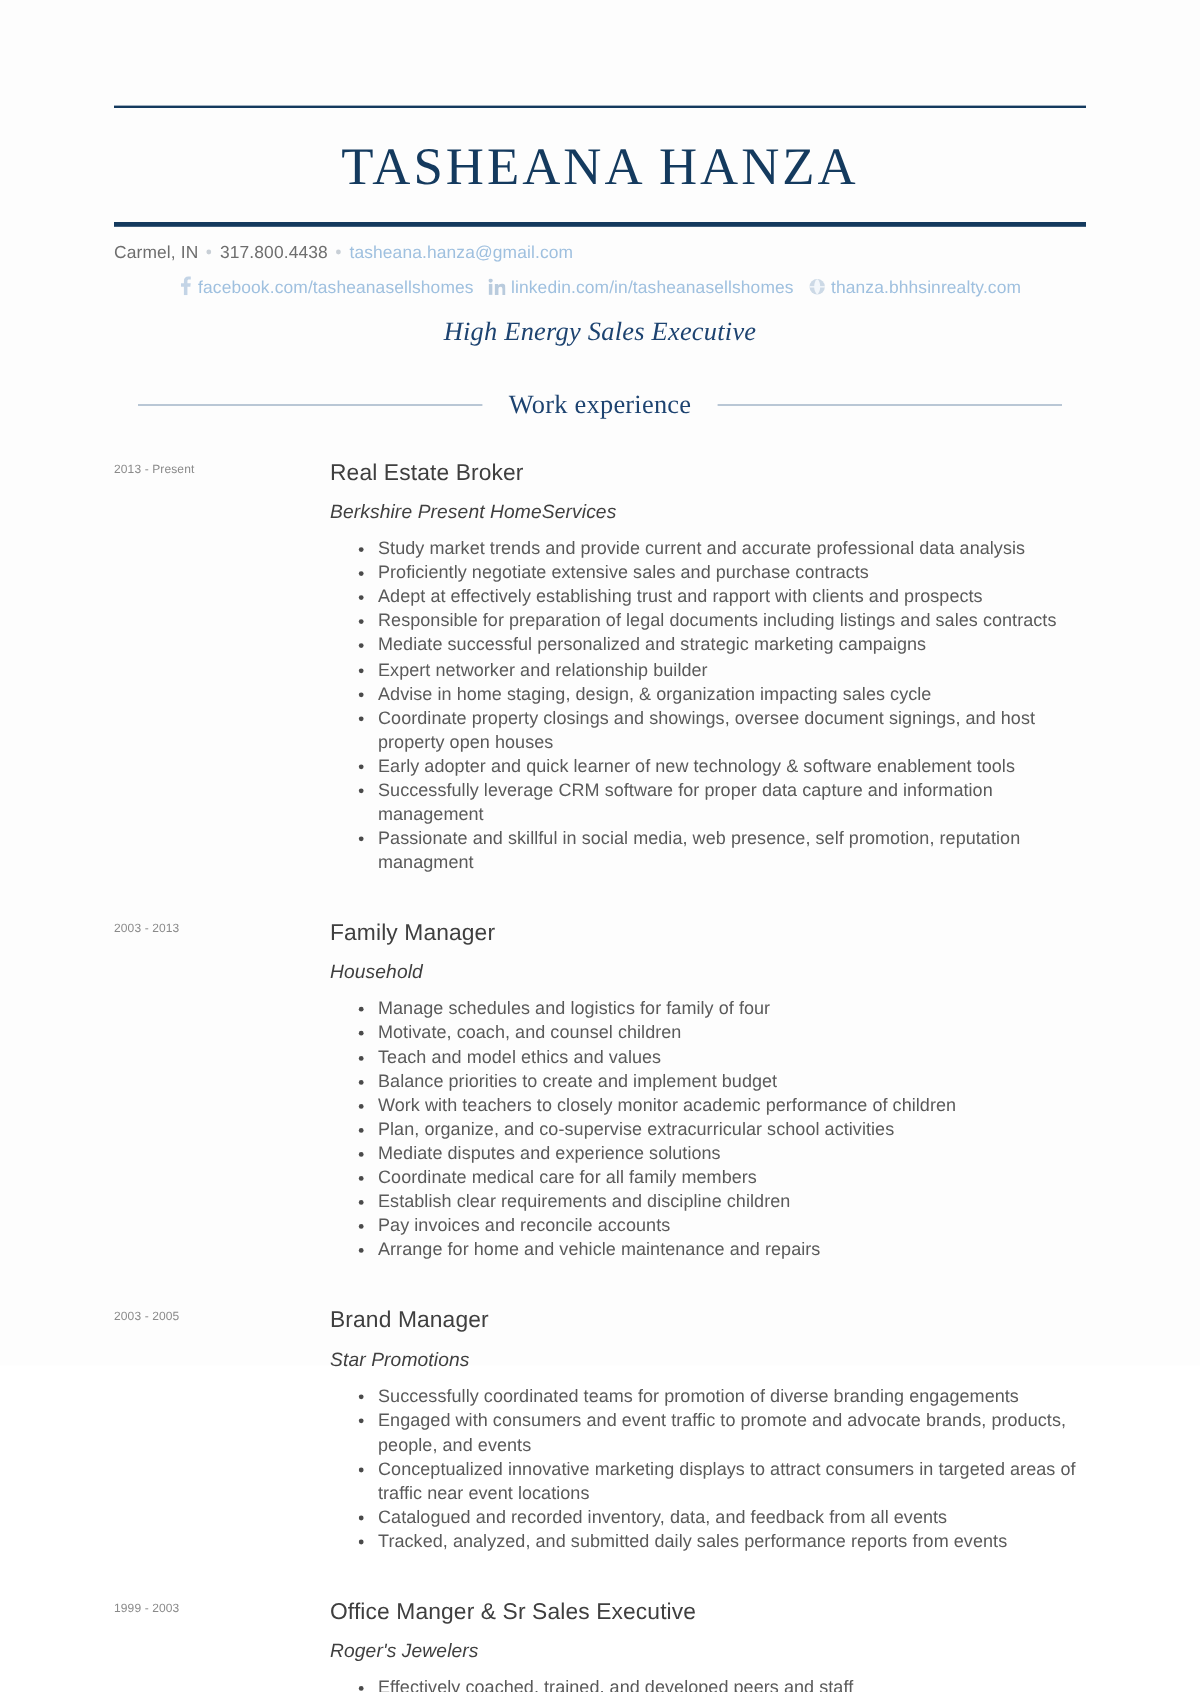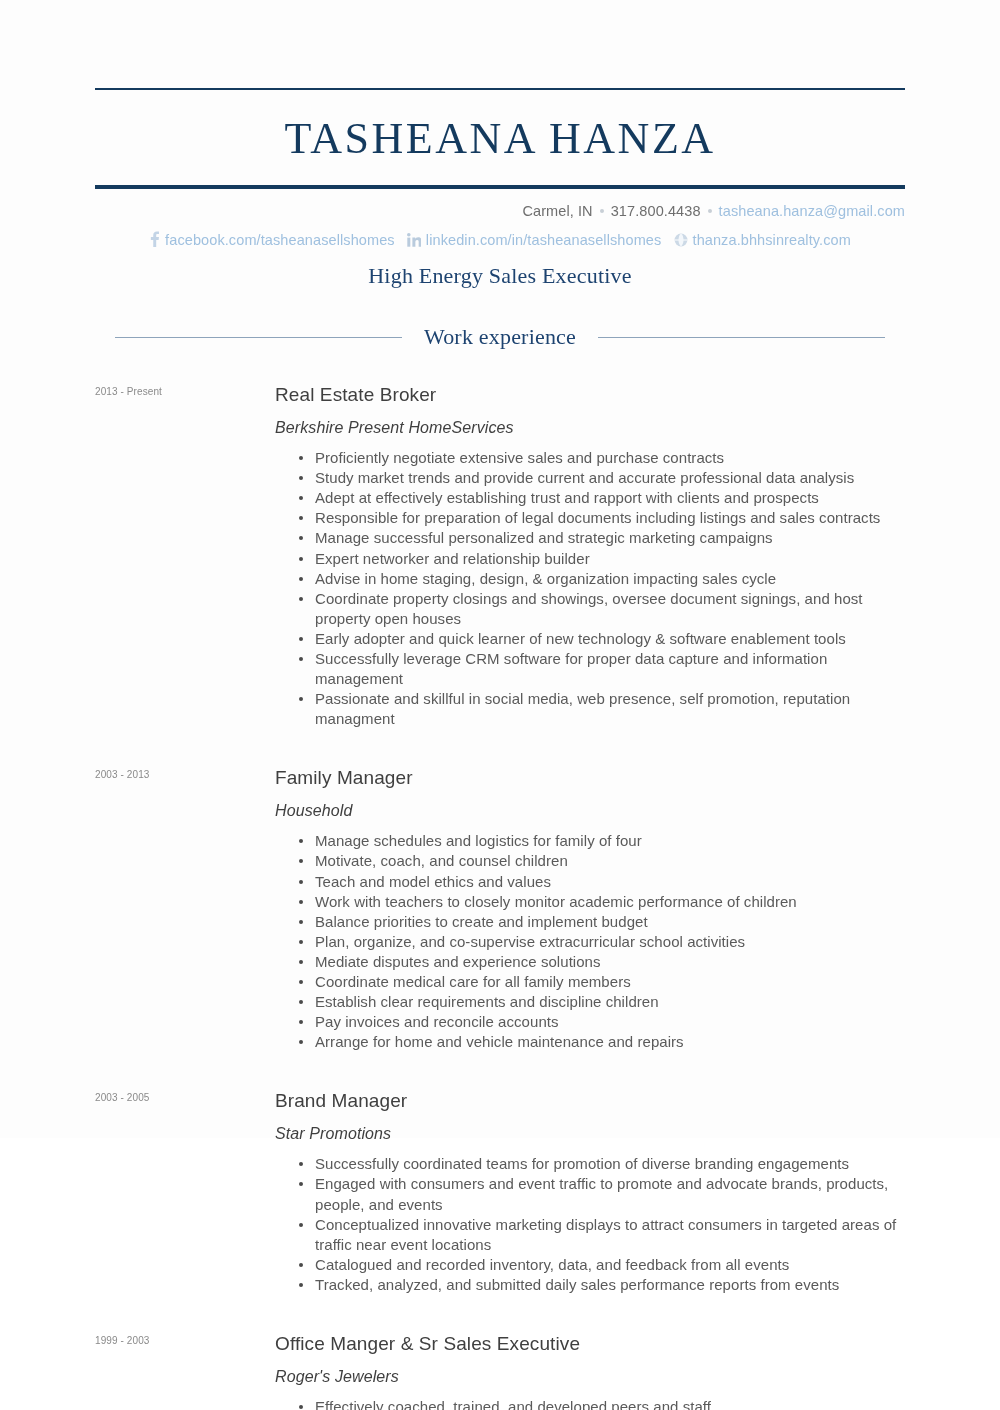--- a/index.html
+++ b/index.html
@@ -45,21 +45,21 @@
     font-size: 44px;
     letter-spacing: 2.5px;
     color: #143a5e;
     text-align: center;
     font-weight: 400;
     line-height: 1;
     padding: 27px 0 24px 0;
   }
 
   .contact-line {
-    text-align: right;
+    text-align: left;
     font-size: 14.5px;
     color: #6e6e6e;
     padding-top: 12px;
     line-height: 1.45;
     letter-spacing: 0.1px;
   }
   .contact-line .sep {
     display: inline-block;
     width: 4px;
     height: 4px;
@@ -87,20 +87,21 @@
   .social-line .ico svg { display: block; }
   .social-line .grp { white-space: nowrap; margin: 0 4px; }
 
   .title-role {
     text-align: center;
     font-family: "Liberation Serif", serif;
     font-size: 22px;
     color: #1d4370;
     padding-top: 12px;
     letter-spacing: 0.2px;
+    font-style: italic;
   }
 
   
   .section-head {
     display: flex;
     align-items: center;
     margin-top: 35px;
     margin-bottom: 6px;
   }
   .section-head .hline {
@@ -225,46 +226,46 @@
   </div>
 
   <div class="experience">
 
     <div class="job">
       <div class="job-dates">2013 - Present</div>
       <div class="job-body">
         <div class="job-title">Real Estate Broker</div>
         <div class="job-company">Berkshire Present HomeServices</div>
         <ul class="job-points">
+          <li>Study market trends and provide current and accurate  professional data analysis</li>
           <li>Proficiently negotiate extensive sales and purchase contracts</li>
-          <li>Study market trends and provide current and accurate  professional data analysis</li>
           <li>Adept at effectively establishing trust and rapport with clients and prospects</li>
           <li>Responsible for preparation of legal documents including listings and sales contracts</li>
-          <li>Manage successful personalized and strategic marketing campaigns</li>
+          <li>Mediate successful personalized and strategic marketing campaigns</li>
           <li>Expert networker and relationship builder</li>
           <li>Advise in home staging, design, &amp; organization impacting sales cycle</li>
           <li>Coordinate property closings and showings, oversee document signings, and host property open houses</li>
           <li>Early adopter and quick learner of new technology &amp; software enablement tools</li>
           <li>Successfully leverage CRM software for proper data capture and information management</li>
           <li>Passionate and skillful in social media, web presence,  self promotion,  reputation managment</li>
         </ul>
       </div>
     </div>
 
     <div class="job">
       <div class="job-dates">2003 - 2013</div>
       <div class="job-body">
         <div class="job-title">Family Manager</div>
         <div class="job-company">Household</div>
         <ul class="job-points">
           <li>Manage schedules and logistics for family of four</li>
           <li>Motivate, coach, and counsel children</li>
           <li>Teach and model ethics and values</li>
+          <li>Balance priorities to create and implement budget</li>
           <li>Work with teachers to closely monitor academic performance of children</li>
-          <li>Balance priorities to create and implement budget</li>
           <li>Plan, organize, and co-supervise extracurricular school activities</li>
           <li>Mediate disputes and experience solutions</li>
           <li>Coordinate medical care for all family members</li>
           <li>Establish clear requirements and discipline children</li>
           <li>Pay invoices and reconcile accounts</li>
           <li>Arrange for home and vehicle maintenance and repairs</li>
         </ul>
       </div>
     </div>
 

